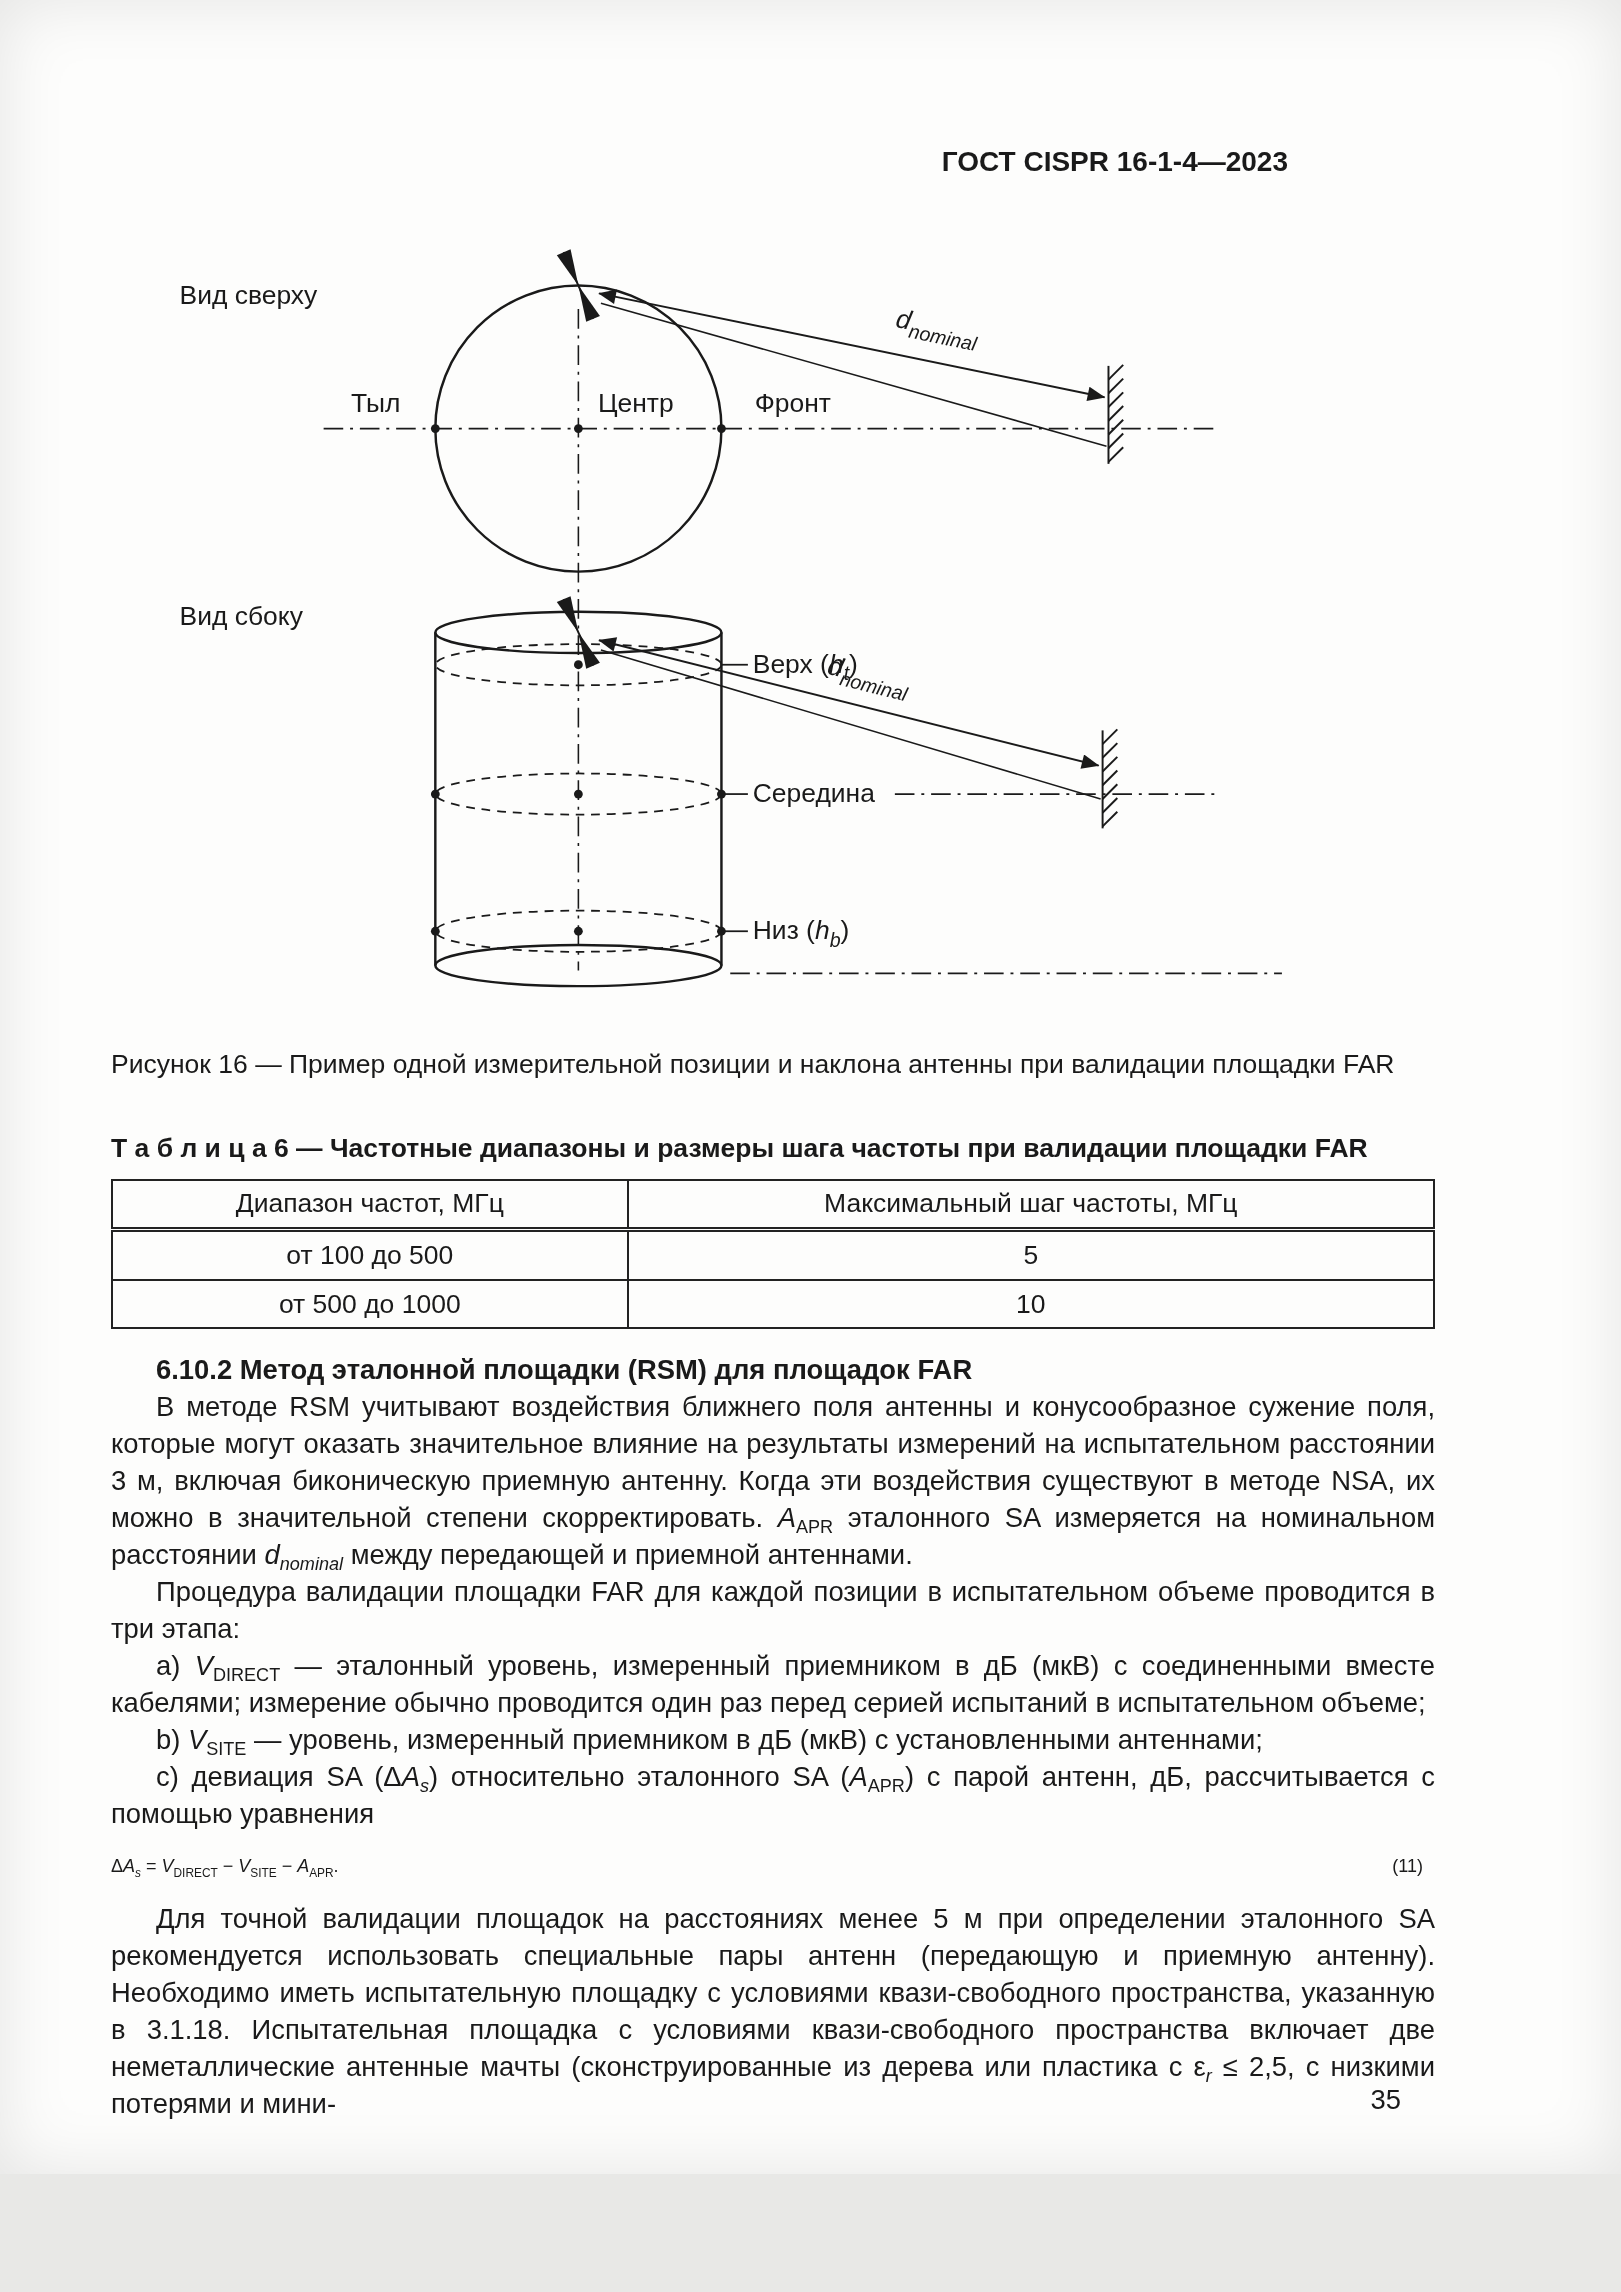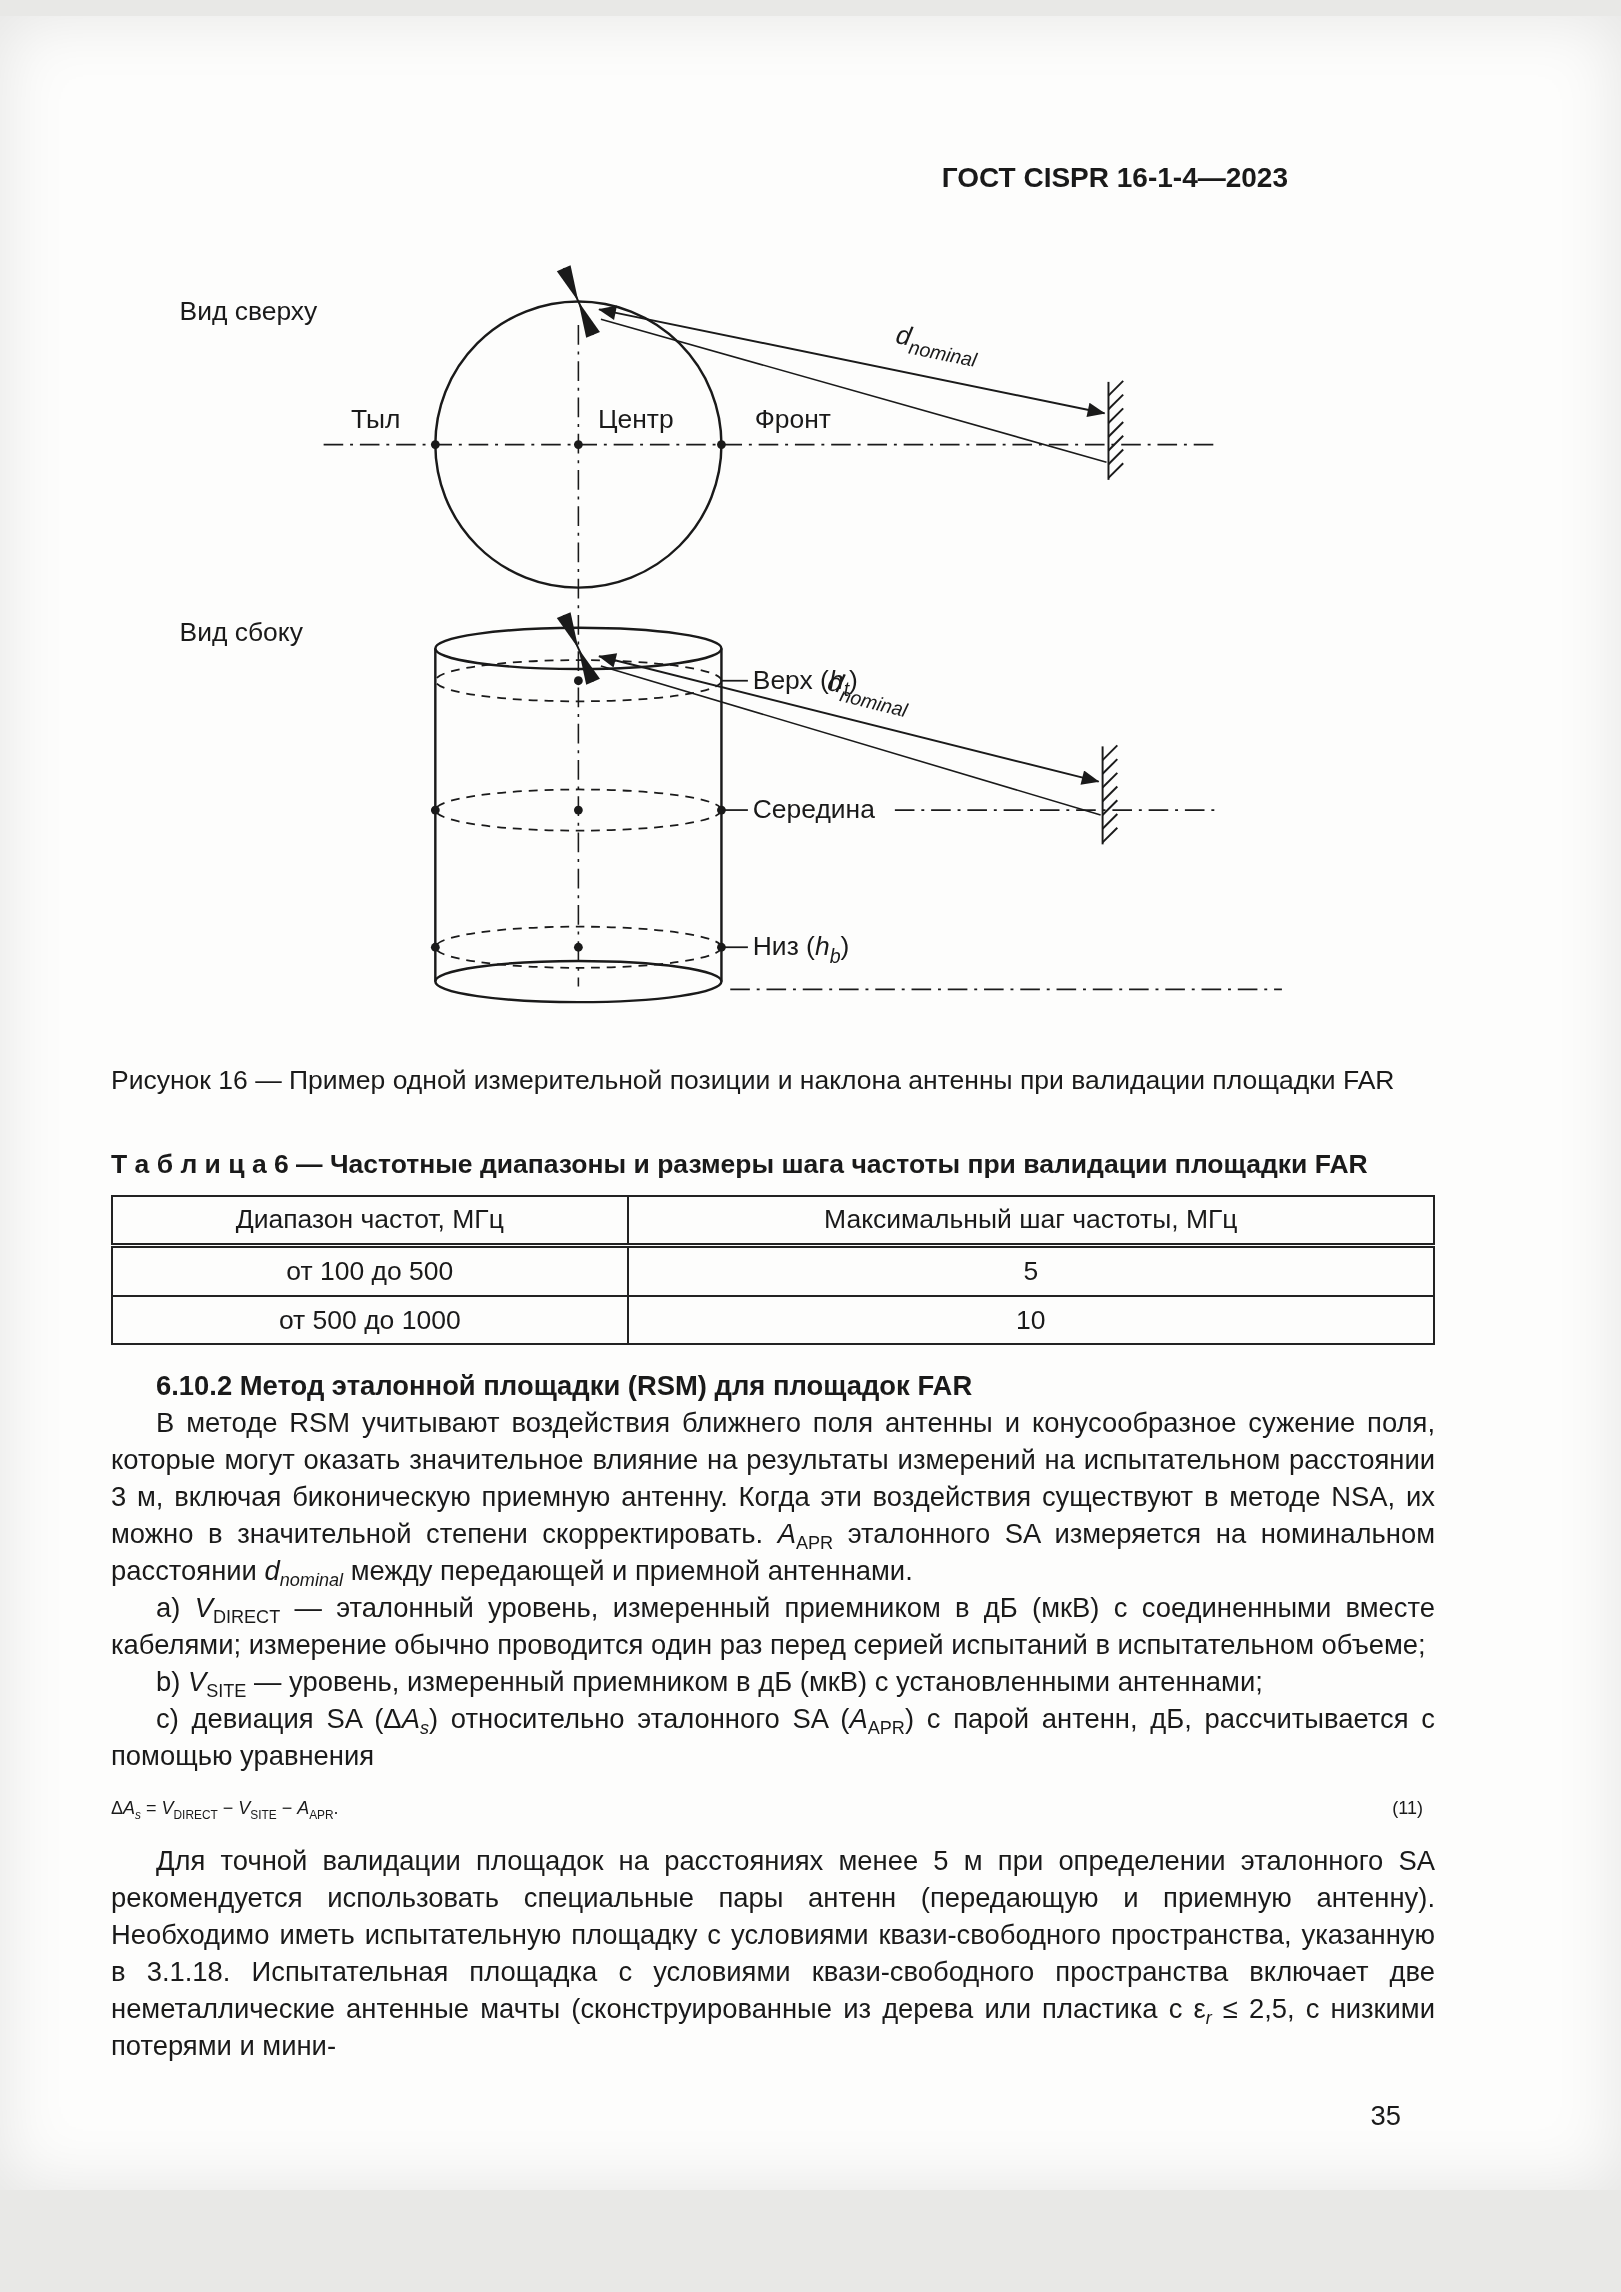--- a/index.html
+++ b/index.html
@@ -1,19 +1,19 @@
 <!DOCTYPE html>
 <html lang="ru"><head>
 <meta charset="utf-8">
 <style>
   * { margin:0; padding:0; box-sizing:border-box; }
   html,body { background:#e8e8e6; }
   body { font-family:"Liberation Sans", sans-serif; color:#1a1a1a; }
   .page {
-    width:1621px; height:2174px; margin:16px auto; position:relative;
+    width:1621px; height:2174px; margin:0 auto; position:relative;
     background:#fdfdfc; box-shadow: inset 0 0 69px rgba(0,0,0,.10);
     padding:147px 186px 0 111px;
   }
   .header { text-align:right; font-weight:bold; font-size:28px; line-height:29px; padding-right:147px; }
   figure.fig { margin:35px 0 0 0; }
   .fig svg { display:block; }
   .fig text { font-family:"Liberation Sans", sans-serif; font-size:27px; fill:#1a1a1a; }
   .figcap { text-align:left; font-size:26.5px; line-height:33px; margin-top:53px; }
   .tablecap { font-size:26.5px; line-height:33px; margin-top:51px;font-weight:bold; }
   table.gost-table { width:100%; border-collapse:collapse; margin-top:13.7px; font-size:26.5px; table-layout:fixed;padding-left:12px; }
@@ -175,20 +175,21 @@
       <tr>
         <td>от 500 до 1000</td>
         <td>10</td>
       </tr>
     </tbody>
   </table>
 
   <h3 class="heading">6.10.2 Метод эталонной площадки (RSM) для площадок FAR</h3>
 
   <p class="body">В методе RSM учитывают воздействия ближнего поля антенны и конусообразное сужение поля, которые могут оказать значительное влияние на результаты измерений на испытательном расстоянии 3 м, включая биконическую приемную антенну. Когда эти воздействия существуют в методе NSA, их можно в значительной степени скорректировать. <i>A</i><sub>APR</sub> эталонного SA измеряется на номинальном расстоянии <i>d</i><sub class="it">nominal</sub> между передающей и приемной антеннами.</p>
+  <p class="body">Процедура валидации площадки FAR для каждой позиции в испытательном объеме проводится в три этапа:</p>
   <p class="body">a) <i>V</i><sub>DIRECT</sub> — эталонный уровень, измеренный приемником в дБ (мкВ) с соединенными вместе кабелями; измерение обычно проводится один раз перед серией испытаний в испытательном объеме;</p>
   <p class="body">b) <i>V</i><sub>SITE</sub> — уровень, измеренный приемником в дБ (мкВ) с установленными антеннами;</p>
   <p class="body">c) девиация SA (Δ<i>A</i><sub class="it">s</sub>) относительно эталонного SA (<i>A</i><sub>APR</sub>) с парой антенн, дБ, рассчитывается с помощью уравнения</p>
 
   <div class="equation-row">
     <span class="eq">Δ<i>A</i><sub class="it">s</sub> = <i>V</i><sub>DIRECT</sub> − <i>V</i><sub>SITE</sub> − <i>A</i><sub>APR</sub>.</span>
     <span class="eqnum">(11)</span>
   </div>
 
   <p class="body">Для точной валидации площадок на расстояниях менее 5 м при определении эталонного SA рекомендуется использовать специальные пары антенн (передающую и приемную антенну). Необходимо иметь испытательную площадку с условиями квази-свободного пространства, указанную в 3.1.18. Испытательная площадка с условиями квази-свободного пространства включает две неметаллические антенные мачты (сконструированные из дерева или пластика с ε<sub class="it">r</sub> ≤ 2,5, с низкими потерями и мини-</p>

